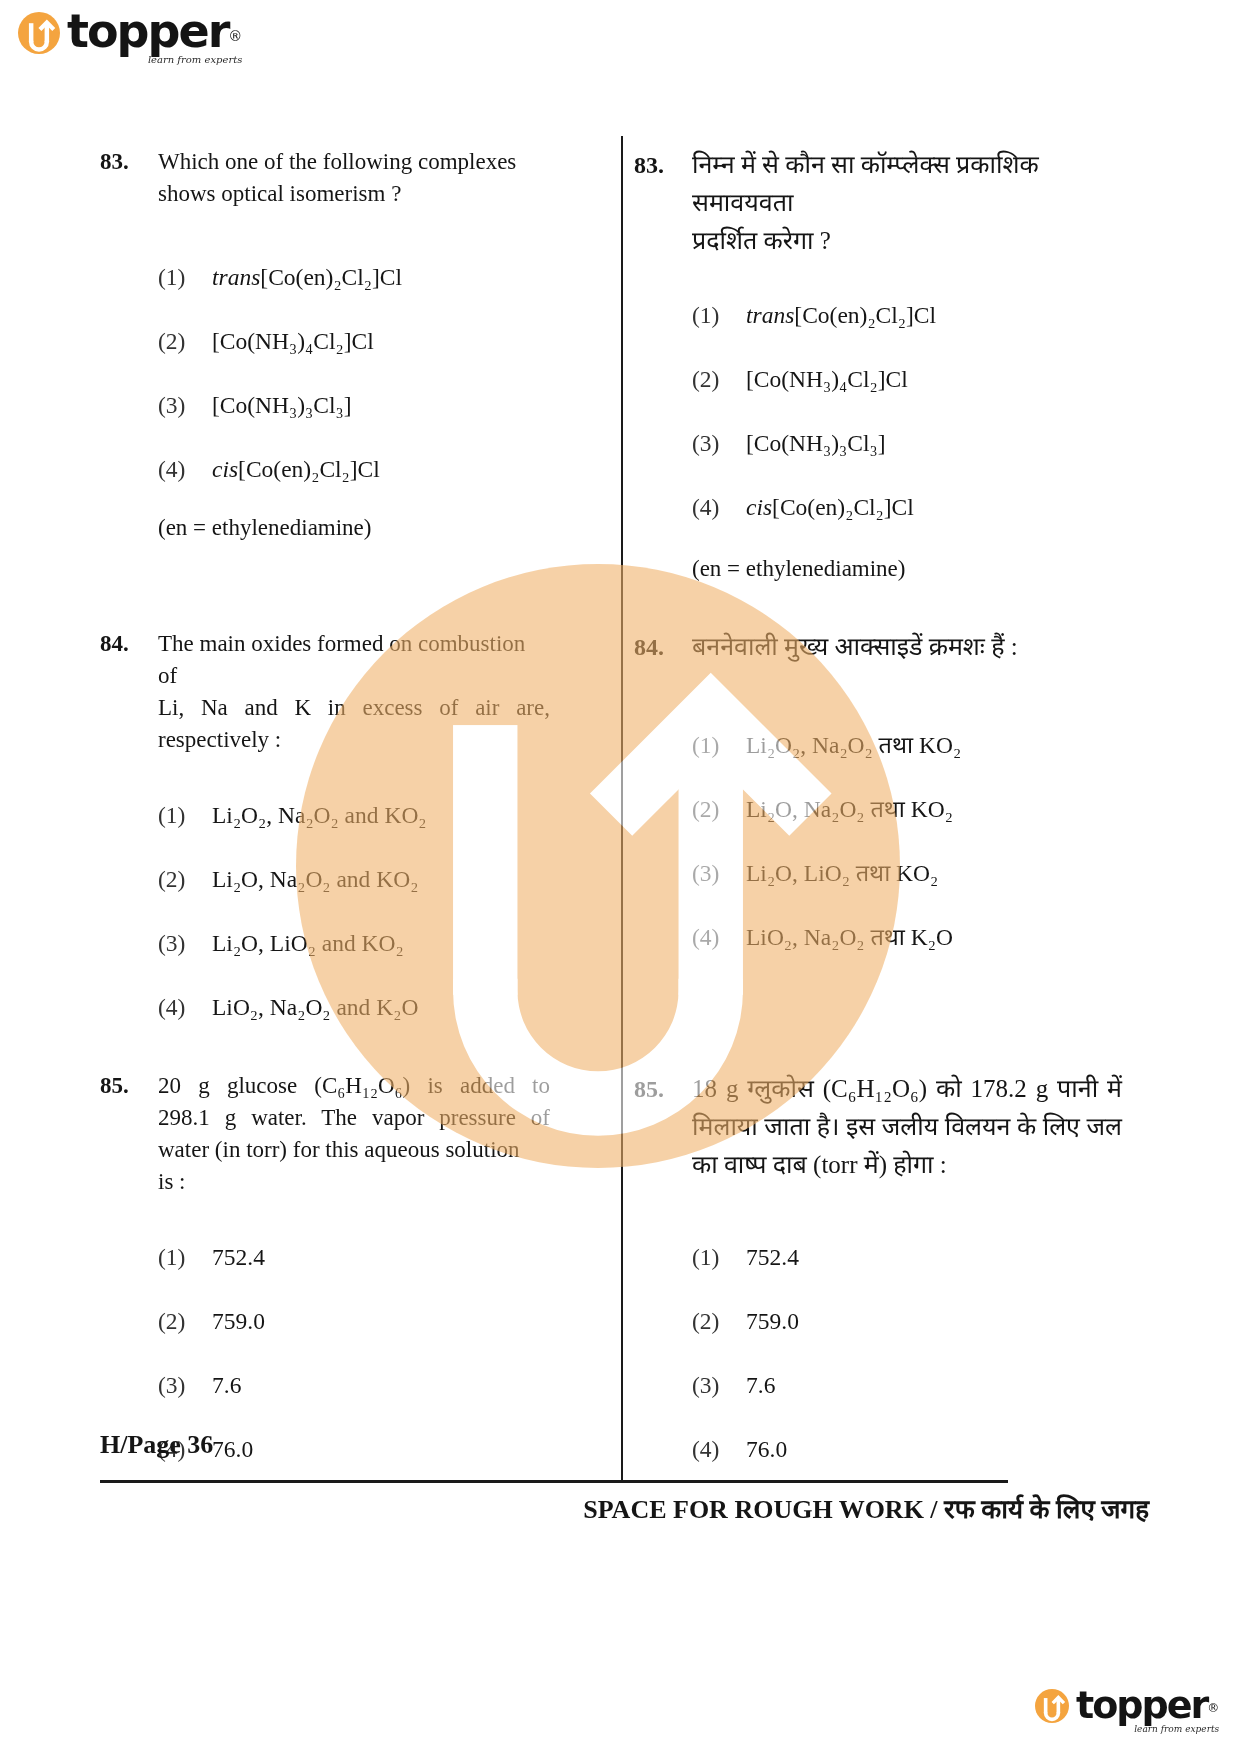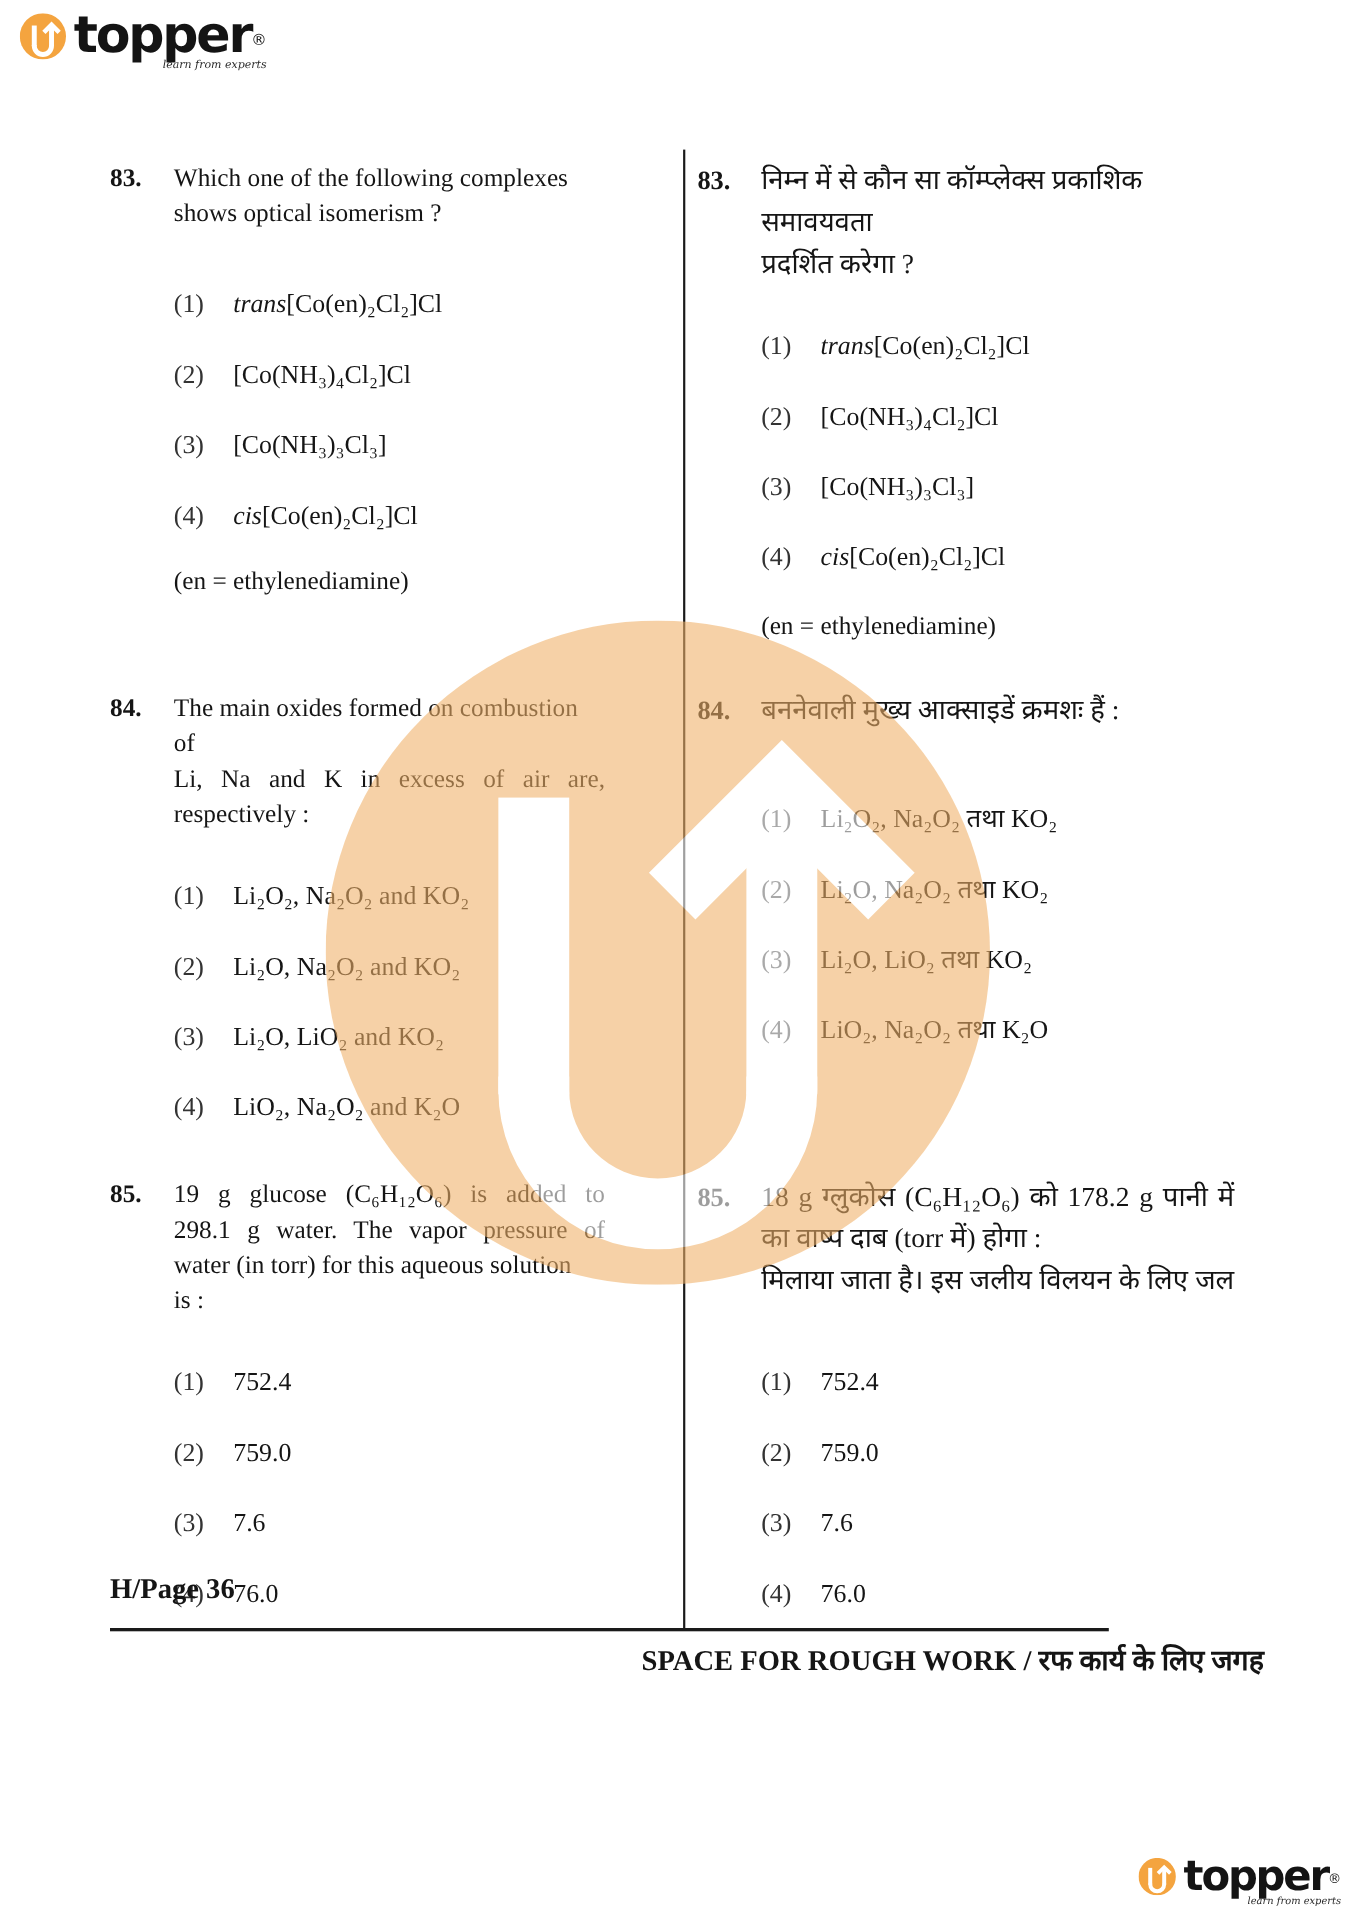--- a/index.html
+++ b/index.html
@@ -183,21 +183,21 @@
             <span class="onum">(4)</span>
             <span class="otxt"><span>LiO₂, Na₂O₂ तथा K₂O</span></span>
           </div>
       </div>
     </div>
   </section>
 
   <section class="q q-en" style="left:100px;top:1070px;width:450px;">
     <div class="qnum">85.</div>
     <div class="qbody">
-      <div class="qline jl">19 g glucose (C₆H₁₂O₆) is added to</div>
+      <div class="qline jl">20 g glucose (C₆H₁₂O₆) is added to</div>
       <div class="qline jl">298.1 g water.  The vapor pressure of</div>
       <div class="qline">water (in torr) for this aqueous solution</div>
       <div class="qline">is :</div>
       <div class="opts" style="margin-top:42px;">
         <div class="opt">
             <span class="onum">(1)</span>
             <span class="otxt"><span>752.4</span></span>
           </div>
         <div class="opt">
             <span class="onum">(2)</span>
@@ -212,22 +212,22 @@
             <span class="otxt"><span>76.0</span></span>
           </div>
       </div>
     </div>
   </section>
 
   <section class="q q-hi" style="left:634px;top:1070px;width:488px;">
     <div class="qnum">85.</div>
     <div class="qbody">
       <div class="qline jl">18 g ग्लुकोस (C₆H₁₂O₆) को 178.2 g पानी में</div>
+      <div class="qline jl">मिलाया जाता है।  इस जलीय विलयन के लिए जल</div>
       <div class="qline">का वाष्प दाब (torr में) होगा :</div>
-      <div class="qline jl">मिलाया जाता है।  इस जलीय विलयन के लिए जल</div>
       <div class="opts" style="margin-top:56px;">
         <div class="opt">
             <span class="onum">(1)</span>
             <span class="otxt"><span>752.4</span></span>
           </div>
         <div class="opt">
             <span class="onum">(2)</span>
             <span class="otxt"><span>759.0</span></span>
           </div>
         <div class="opt">

